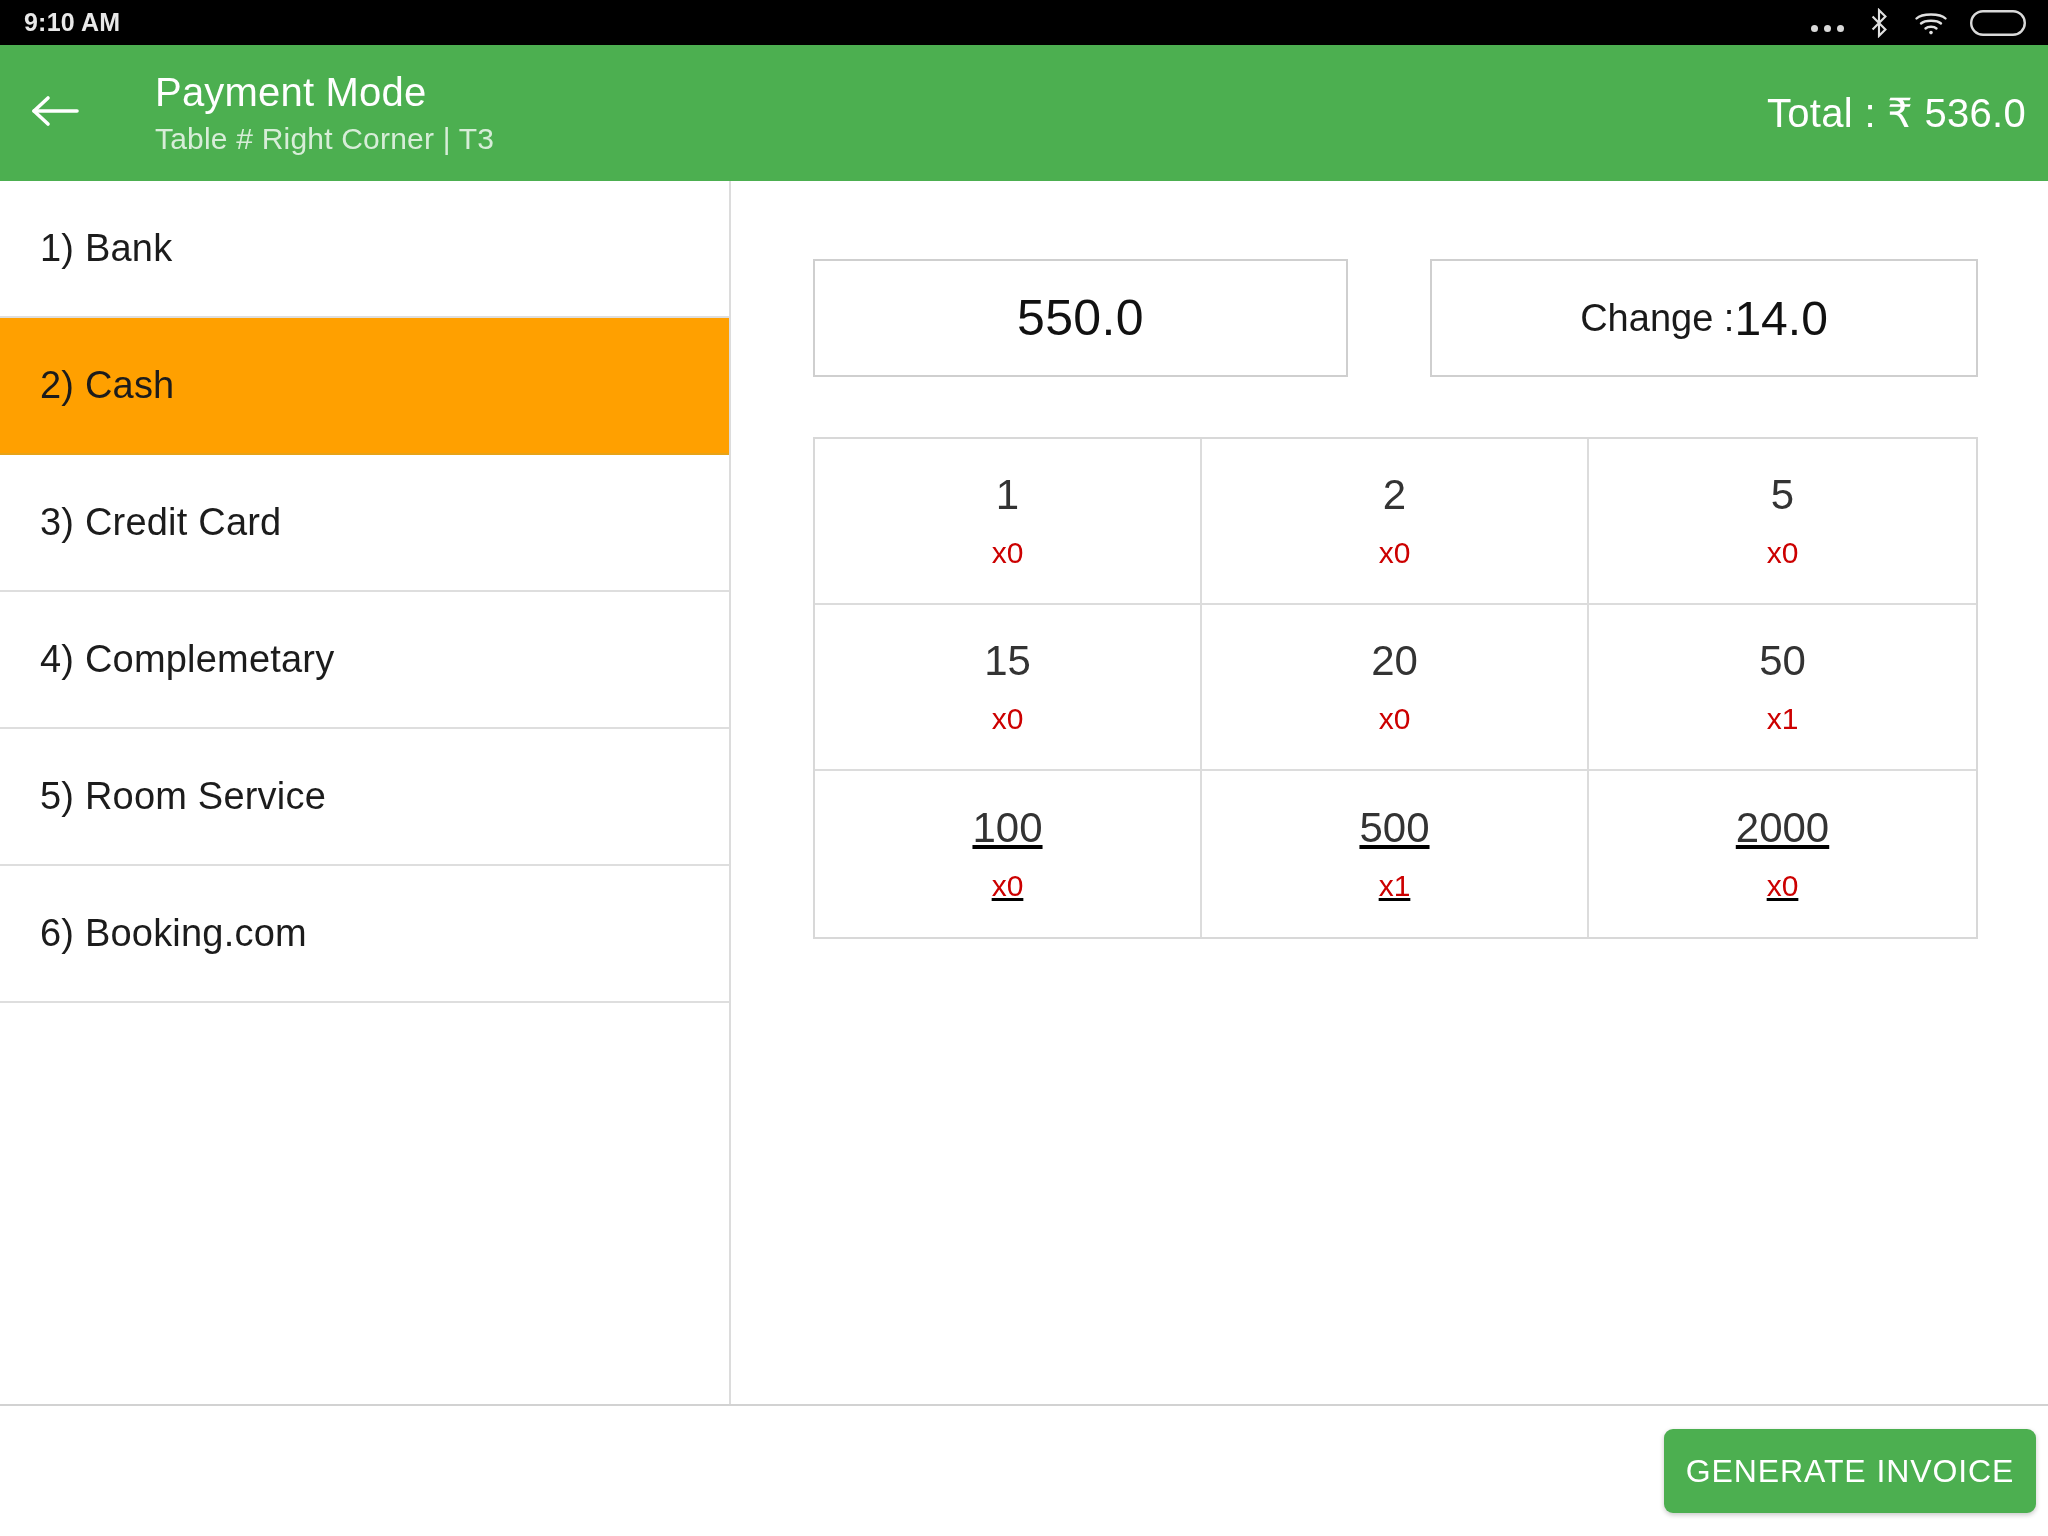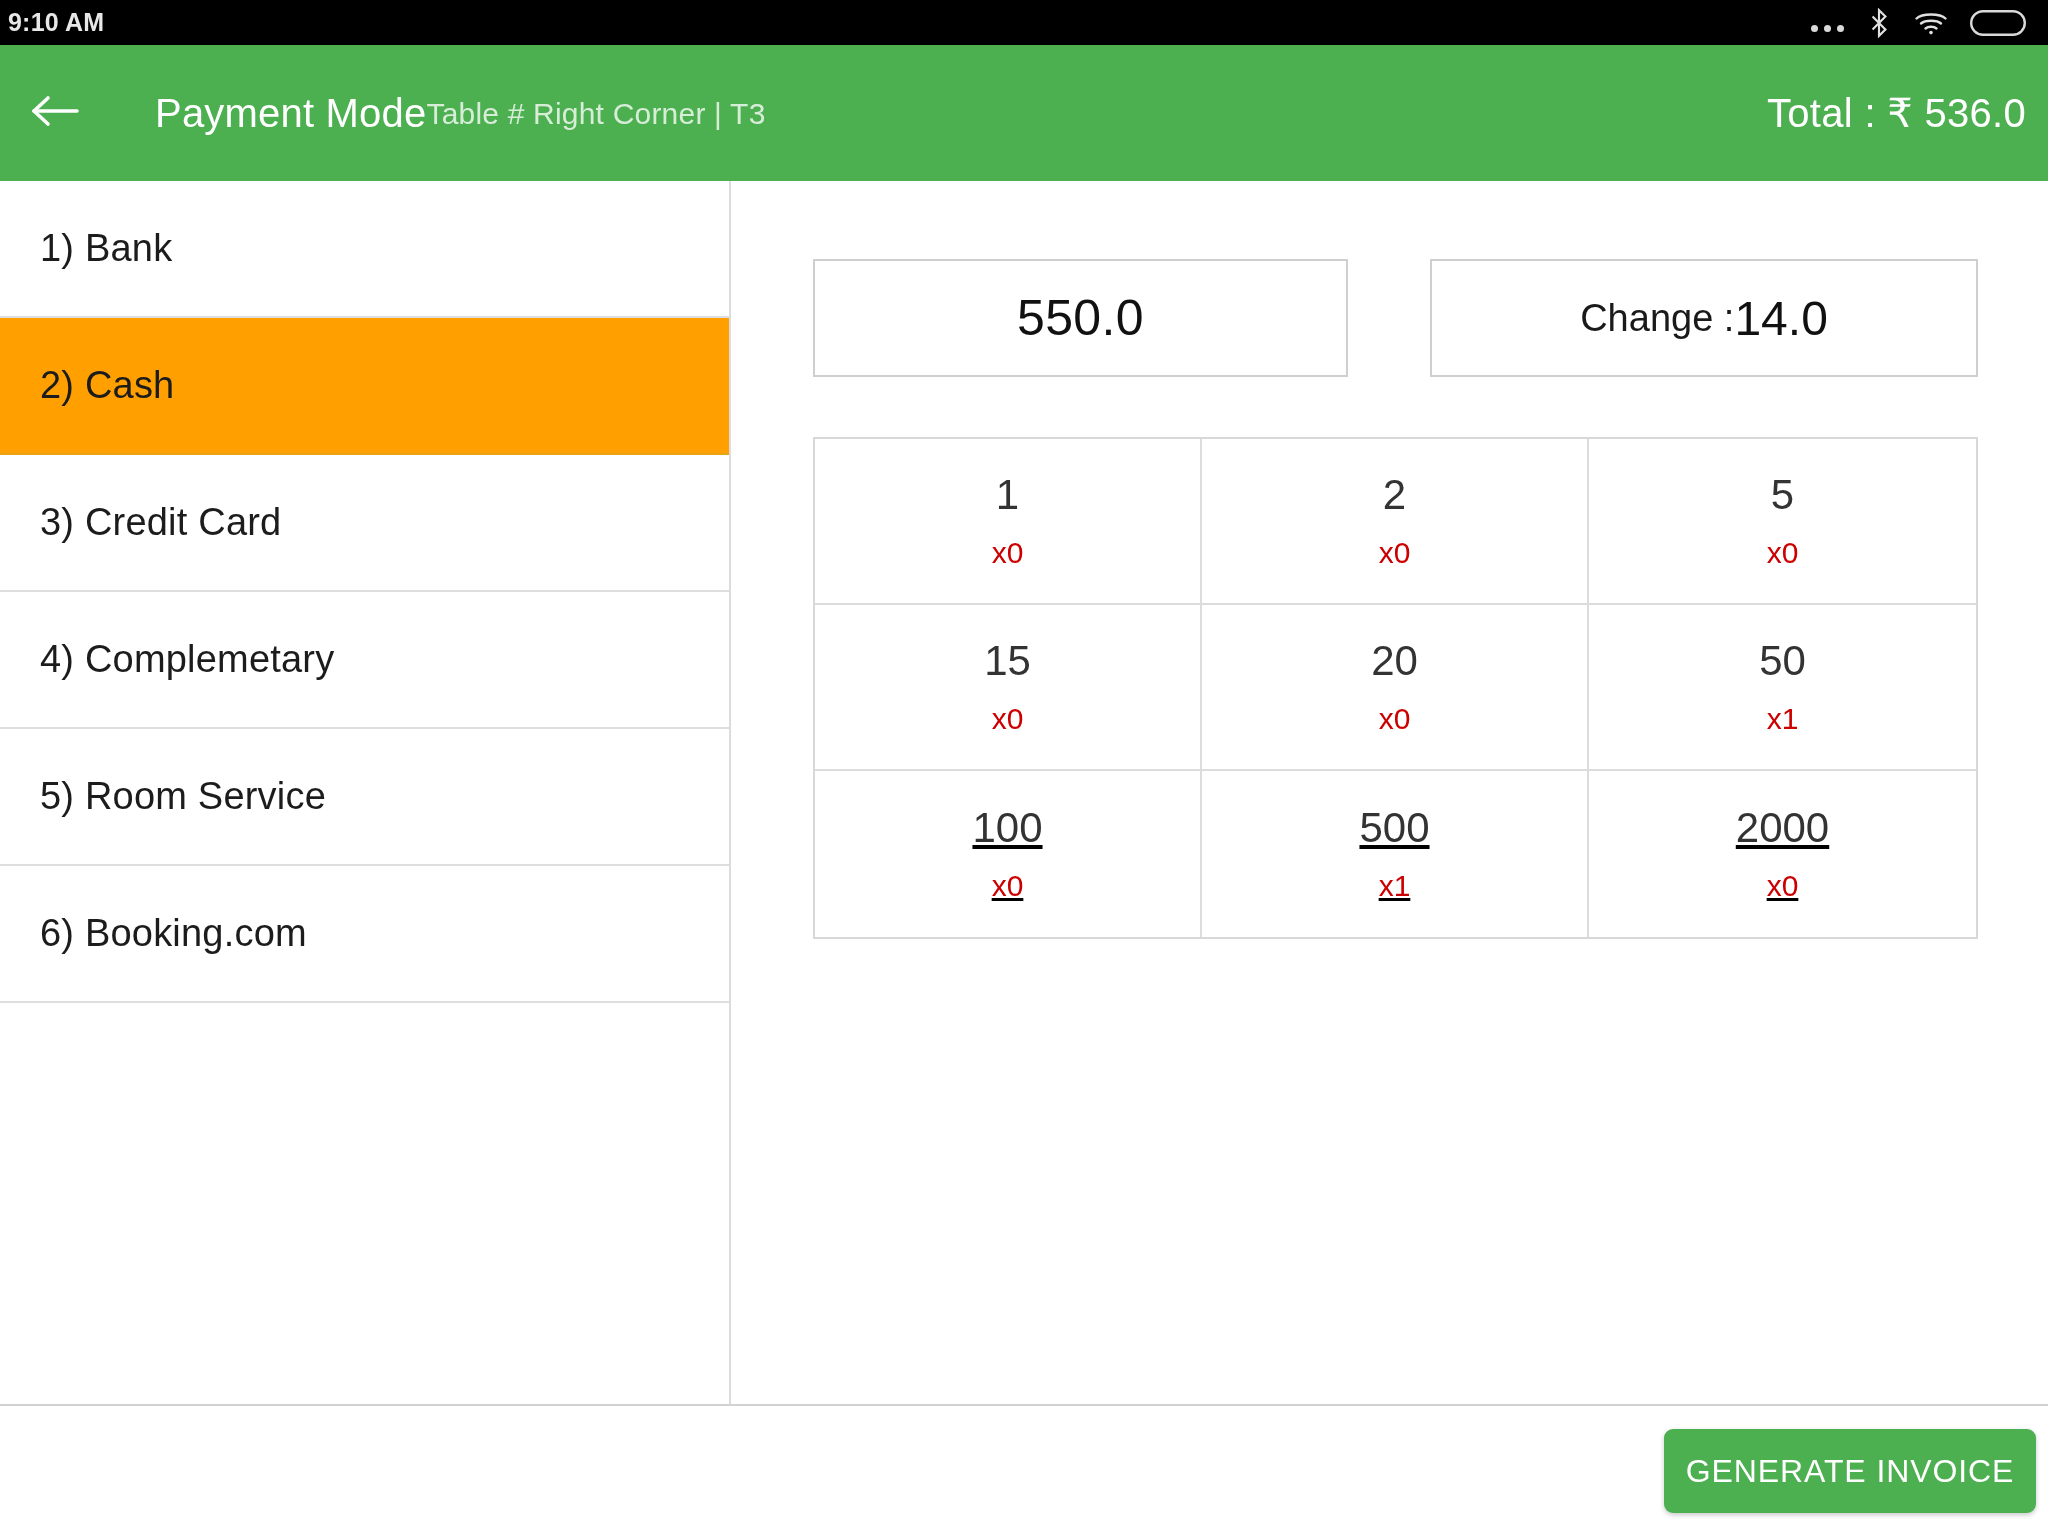--- a/index.html
+++ b/index.html
@@ -12,21 +12,21 @@
   }
 
   #app { position: relative; width: 2048px; height: 1536px; background: #ffffff; }
 
   
   .status-bar {
     position: absolute; top: 0; left: 0;
     width: 2048px; height: 45px;
     background: #000000;
     display: flex; align-items: center;
-    padding: 0 22px 0 8px;
+    padding: 0 22px 0 24px;
   }
   .status-time {
     color: #e8e8e8; font-size: 25px; font-weight: bold;
     letter-spacing: .2px; line-height: 1;
   }
   .status-right { margin-left: auto; display: flex; align-items: center; gap: 22px; }
   .dots-icon { display: flex; gap: 6px; align-items: flex-end; height: 26px; padding-bottom: 4px; }
   .dots-icon i { display:block; width: 7px; height: 7px; border-radius: 50%; background: #d9d9d9; }
   .svg-ic { display:block; }
 
@@ -35,21 +35,21 @@
     position: absolute; top: 45px; left: 0;
     width: 2048px; height: 136px;
     background: #4caf50;
     display: flex; align-items: center;
   }
   .back-btn {
     width: 110px; height: 136px;
     display: flex; align-items: center; justify-content: center;
     flex: 0 0 auto;
   }
-  .appbar-titles { display: flex; flex-direction: row; justify-content: center; padding-left: 45px; }
+  .appbar-titles { display: flex; flex-direction: column; justify-content: center; padding-left: 45px; }
   .appbar-title {
     color: #ffffff; font-size: 40px; font-weight: 500; line-height: 1.15;
     letter-spacing: .2px;
   }
   .appbar-sub {
     color: rgba(255,255,255,0.78); font-size: 30px; font-weight: 400;
     line-height: 1.3; margin-top: 4px; letter-spacing: .2px;
   }
   .appbar-total {
     margin-left: auto; padding-right: 22px;

